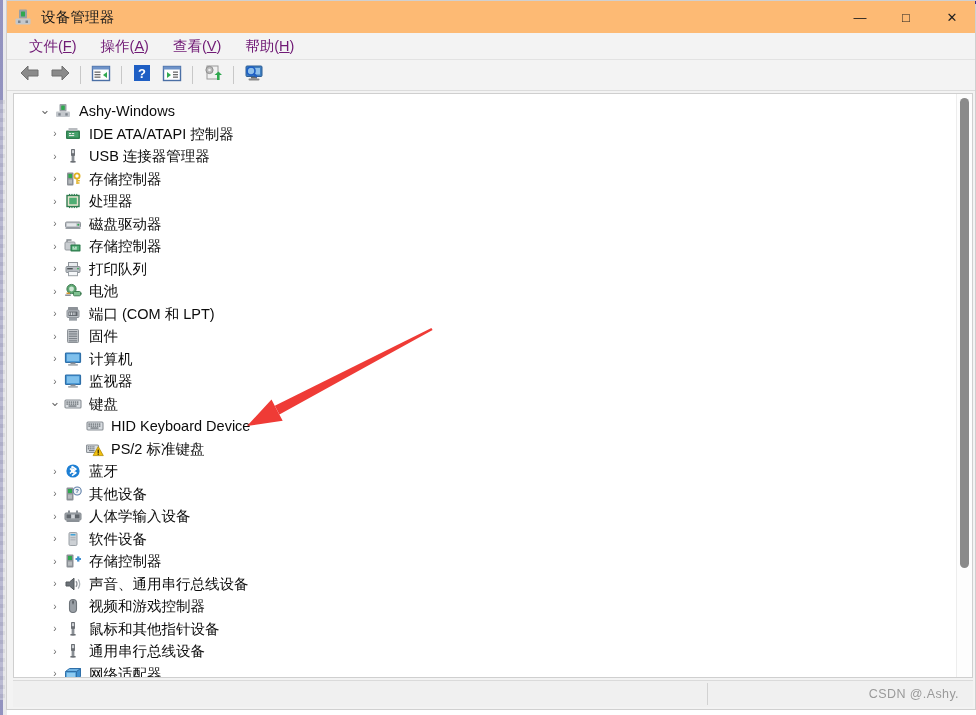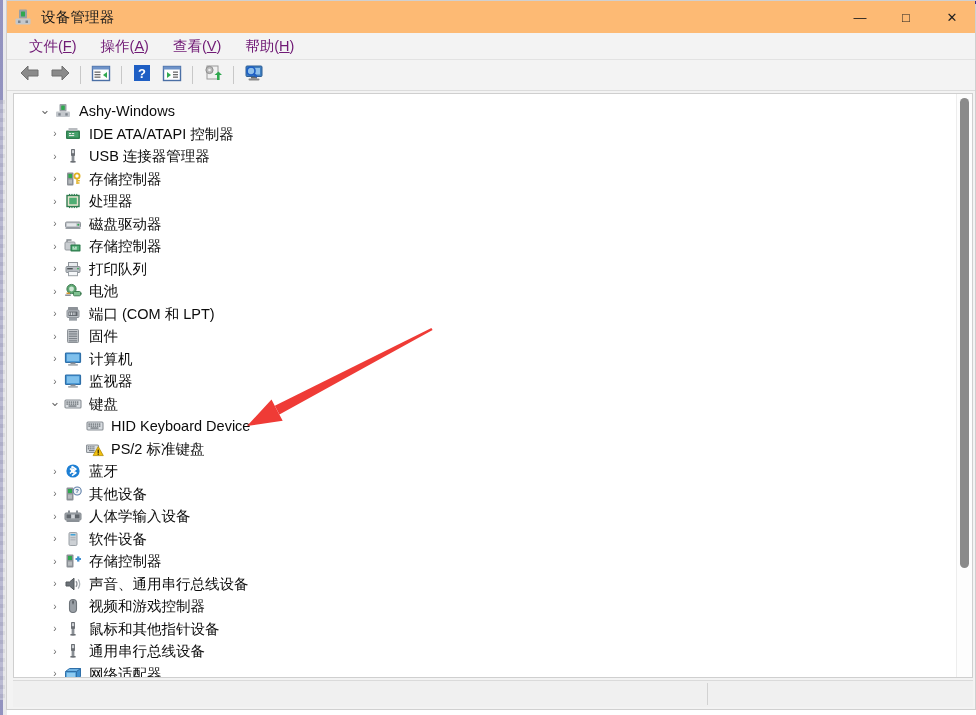--- a/index.html
+++ b/index.html
@@ -646,20 +646,23 @@
           <span class="label">网络适配器</span>
         </div>
       </div>
     <div class="vscroll">
       <div class="vthumb" id="vthumb" style="top: 4px; height: 470px;"></div>
     </div>
   </div>
 
   <div class="statusbar">
     <div class="status-cell-left"></div>
+    <div class="status-cell-right">
+      <span class="watermark">CSDN @.Ashy.</span>
+    </div>
   </div>
 </div>
 
 <svg class="arrow-layer" width="976" height="715" viewBox="0 0 976 715">
   <g id="arrow-group">
       <polygon points="431.4,327.9 274.8,405.8 279.4,414.6 432.6,330.1" fill="#ef3b36"></polygon>
       <polygon points="247.0,426.0 271.5,399.6 275.4,407.0 278.8,413.4 282.7,420.8" fill="#ef3b36"></polygon>
     </g>
 </svg>
 

